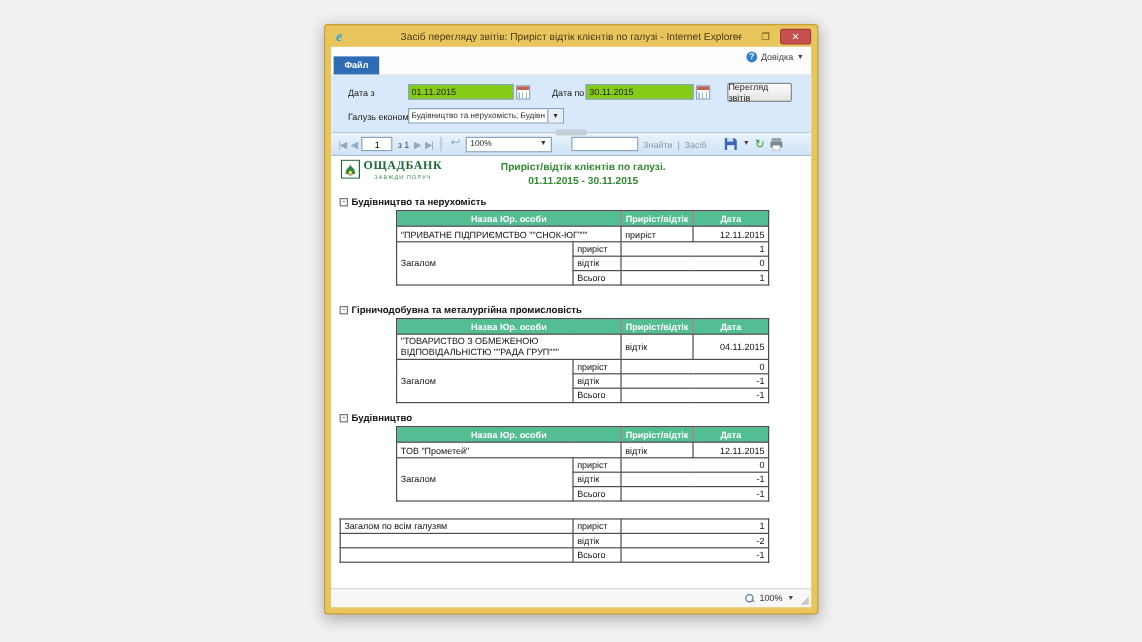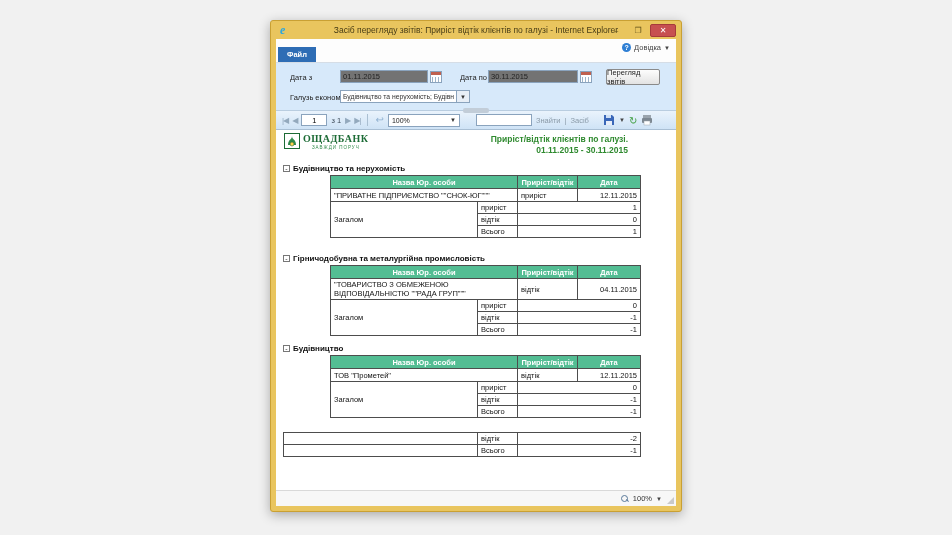--- a/index.html
+++ b/index.html
@@ -29,21 +29,21 @@
     color:#fff; font-size:7.5px; font-weight:bold; display:flex; align-items:center; justify-content:center; }
   .help-box { position:absolute; right:6px; top:4px; display:flex; align-items:center; gap:3px;
     font-size:7.5px; color:#444; }
   .help-icon { width:9px; height:9px; border-radius:50%; background:#2f7fd4; color:#fff; font-size:7px;
     display:flex; align-items:center; justify-content:center; font-weight:bold; }
   .caret { font-size:6px; color:#444; }
 
   
   .params { flex:0 0 47px; background:#d7e9fa; position:relative; font-size:7.5px; color:#222; }
   .p-label { position:absolute; white-space:nowrap; }
-  .p-input { position:absolute; height:13px; background:#737373; border:1px solid #8aa3bd; font-size:7.5px;
+  .p-input { position:absolute; height:13px; background:#84cc16; border:1px solid #8aa3bd; font-size:7.5px;
     padding:0 2px; font-family:"Liberation Sans", sans-serif; color:#222; }
   .cal-icon { position:absolute; width:12px; height:12px; background:#fff; border:1px solid #8aa3bd; }
   .cal-icon::before { content:""; position:absolute; left:0; right:0; top:0; height:3px; background:#c0614f; }
   .cal-icon::after { content:""; position:absolute; left:1px; right:1px; top:5px; height:5px;
     background:repeating-linear-gradient(90deg,#9db4c9 0 1px,transparent 1px 3px); }
   .dd-box { position:absolute; height:13px; background:#fff; border:1px solid #8aa3bd; display:flex; align-items:stretch; }
   .dd-text { flex:1; font-size:6.8px; color:#333; padding:2px 2px 0 2px; white-space:nowrap; overflow:hidden; }
   .dd-arrow { flex:0 0 13px; border-left:1px solid #8aa3bd; background:#e7eef6; font-size:6px; color:#333;
     display:flex; align-items:center; justify-content:center; }
   .view-btn { position:absolute; height:16px; background:linear-gradient(#fdfdfd,#e3e3e3); border:1px solid #8a8a8a;
@@ -70,21 +70,21 @@
   .tb-icon { display:flex; align-items:center; }
 
   
   .report { flex:1 1 auto; background:#fff; position:relative; overflow:hidden; }
   .rpt-header { position:absolute; top:3px; left:8px; right:8px; height:24px; }
   .bank-logo { position:absolute; left:0; top:0; display:flex; gap:3px; align-items:flex-start; }
   .logo-sq { width:16px; height:16px; }
   .bank-words { display:flex; flex-direction:column; }
   .bank-name { font-family:"Liberation Serif", serif; font-weight:bold; font-size:10px; color:#1c6b35; letter-spacing:.5px; }
   .bank-tag { font-size:4.5px; color:#2f8a4a; letter-spacing:1px; margin-top:1px; align-self:center; }
-  .rpt-title { position:absolute; left:60px; right:40px; top:1px; text-align:right; color:#2f8a2f;
+  .rpt-title { position:absolute; left:60px; right:40px; top:1px; text-align:center; color:#2f8a2f;
     font-weight:bold; font-size:8.5px; line-height:1.25; }
 
   .sec { position:absolute; left:7px; width:357px; }
   .sec-head { display:flex; align-items:center; font-size:8px; font-weight:bold; color:#111; margin-bottom:2px; }
   .cbox { width:7px; height:7px; border:1px solid #777; display:inline-flex; align-items:center;
     justify-content:center; font-size:7px; line-height:5px; color:#333; margin-right:3px; font-weight:normal; }
   table.rpt { border-collapse:collapse; table-layout:fixed; margin-left:47px; width:310px; }
   table.rpt.summary { margin-left:0; width:357px; }
   table.rpt td, table.rpt th { border:1px solid #4d4d4d; font-size:7.5px; font-weight:normal;
     padding:1px 3px; overflow:hidden; color:#111; }
@@ -325,20 +325,25 @@
       </div>
 
       <div class="sec" style="top:302px;">
         <table class="rpt summary">
           <colgroup>
               <col style="width:194px">
               <col style="width:40px">
               <col style="width:123px">
             </colgroup>
           <tbody>
+              <tr class="sub">
+            <td class="bold">Загалом по всім галузям</td>
+            <td>приріст</td>
+            <td class="num">1</td>
+          </tr>
           <tr class="sub">
             <td class="noborder"></td>
             <td>відтік</td>
             <td class="num">-2</td>
           </tr>
           <tr class="sub">
             <td class="noborder"></td>
             <td class="bold">Всього</td>
             <td class="num bold">-1</td>
           </tr>

